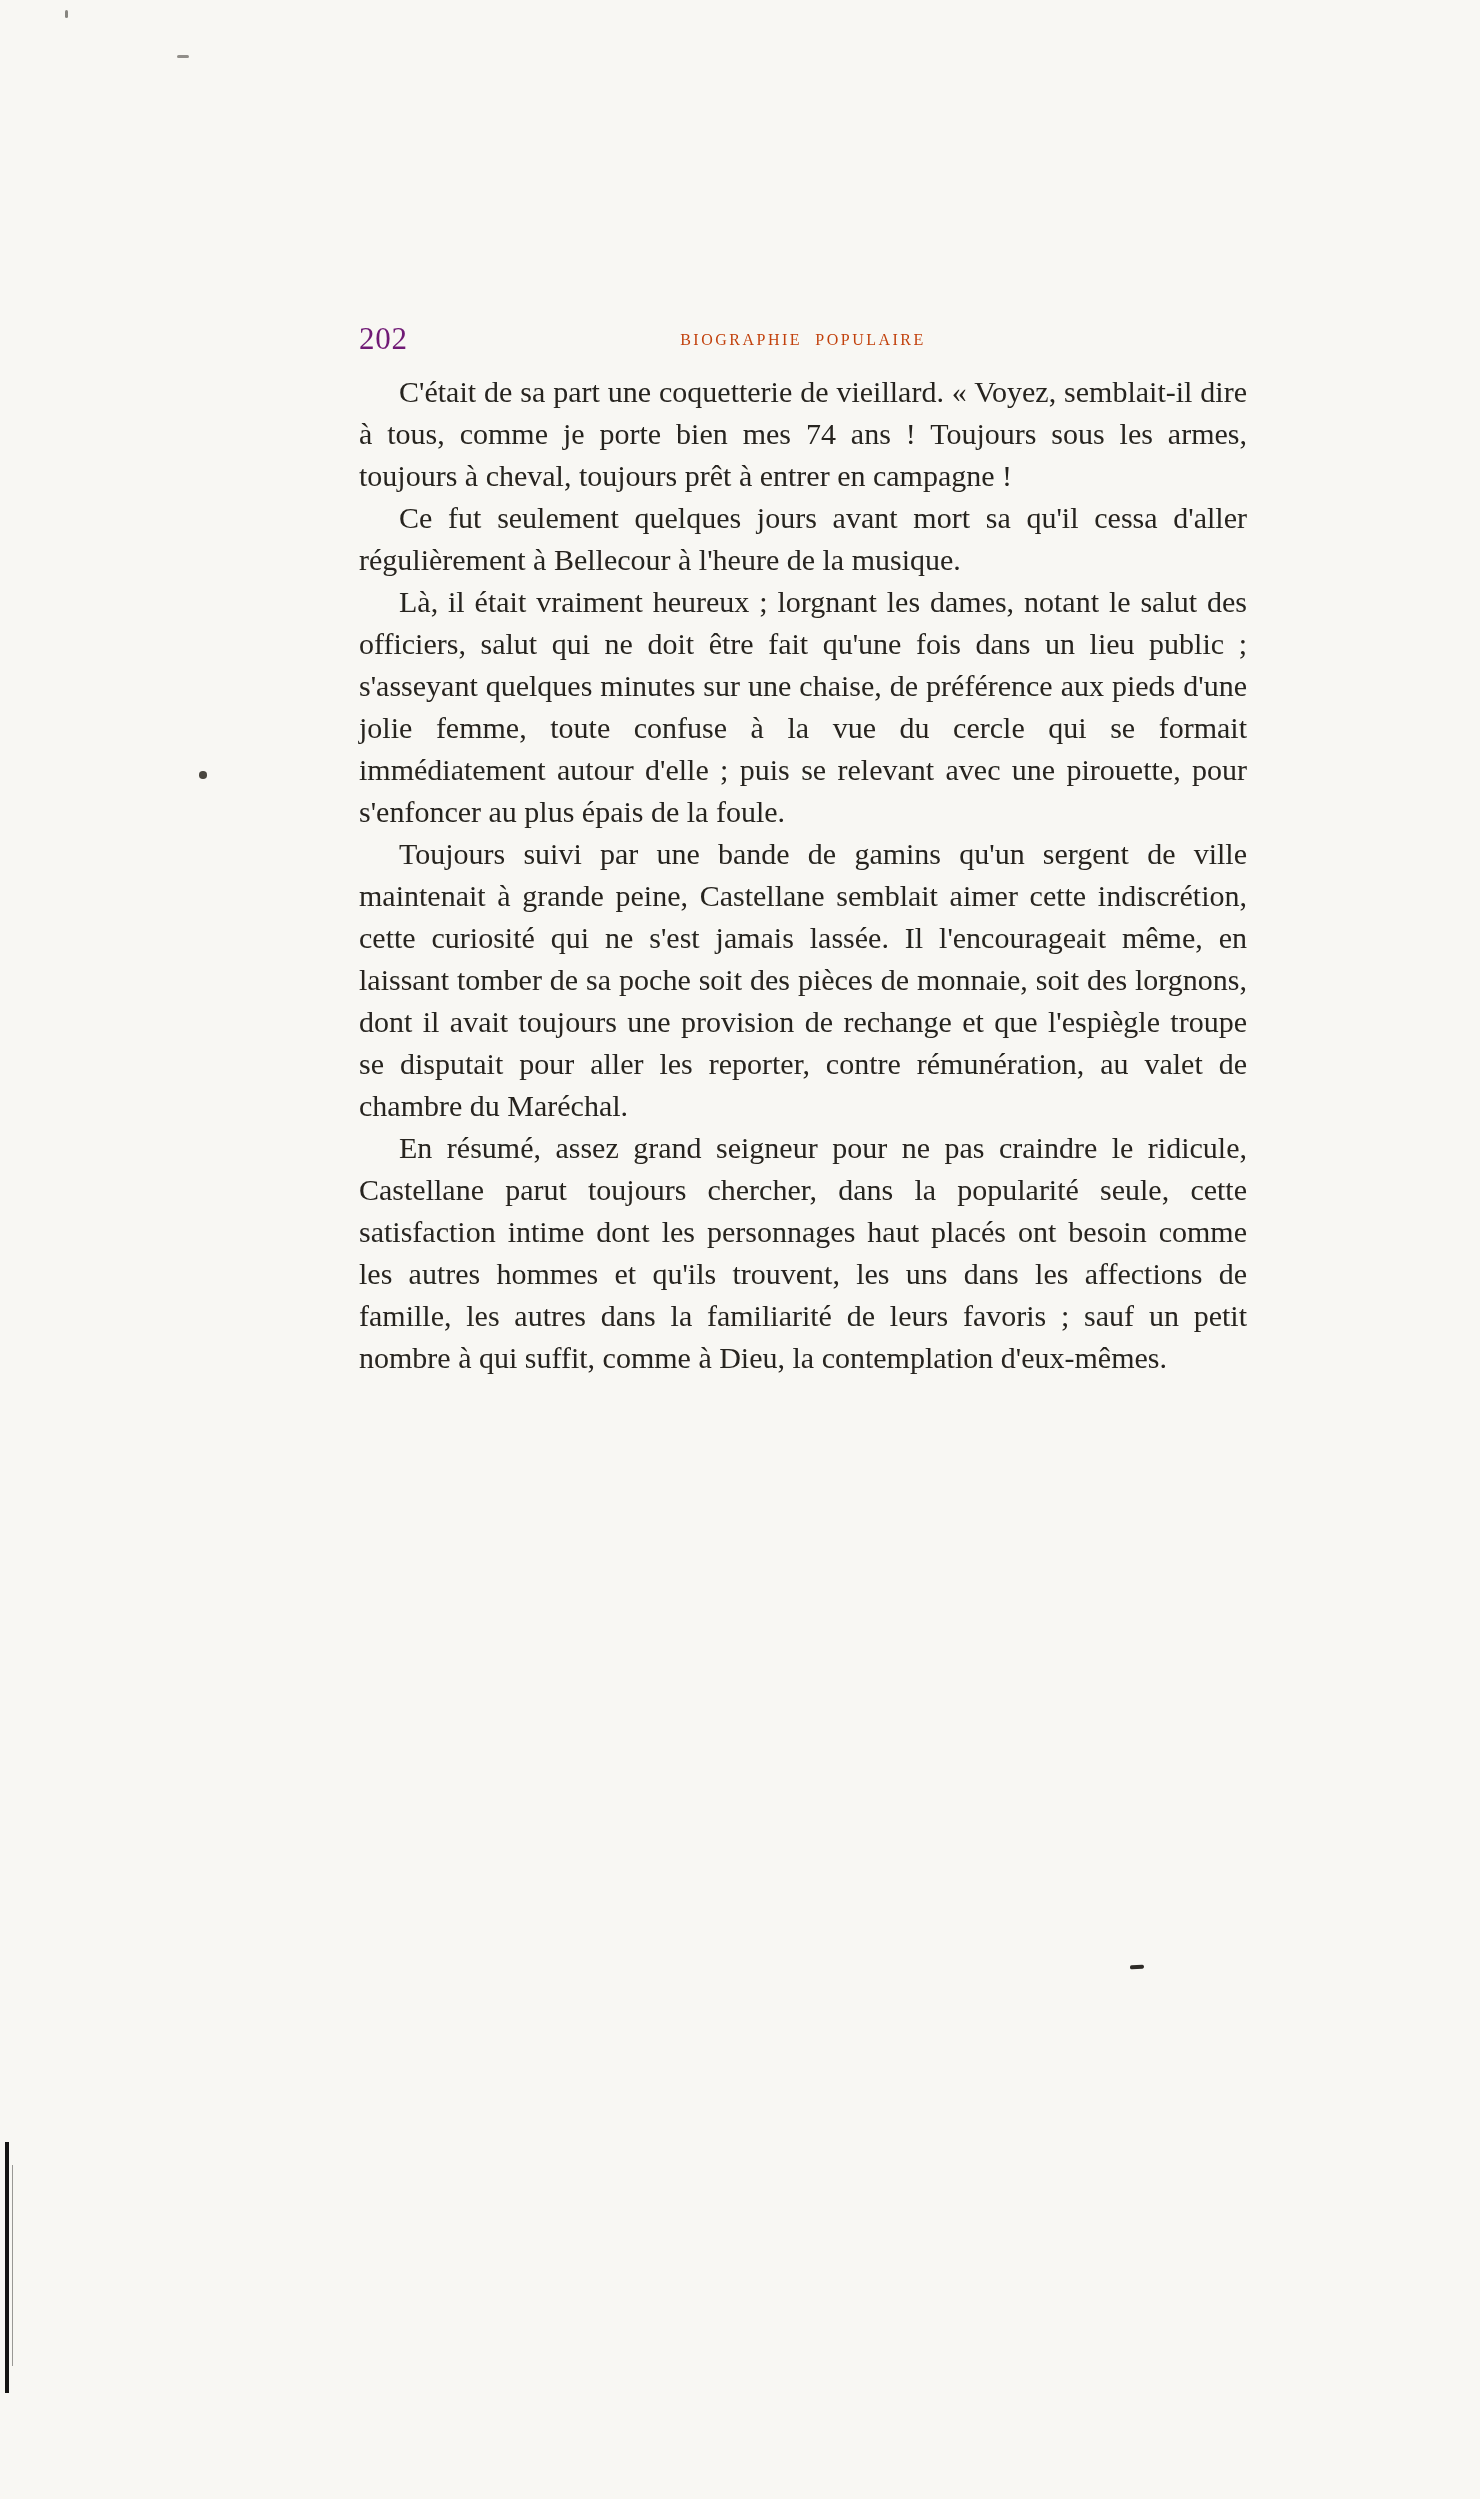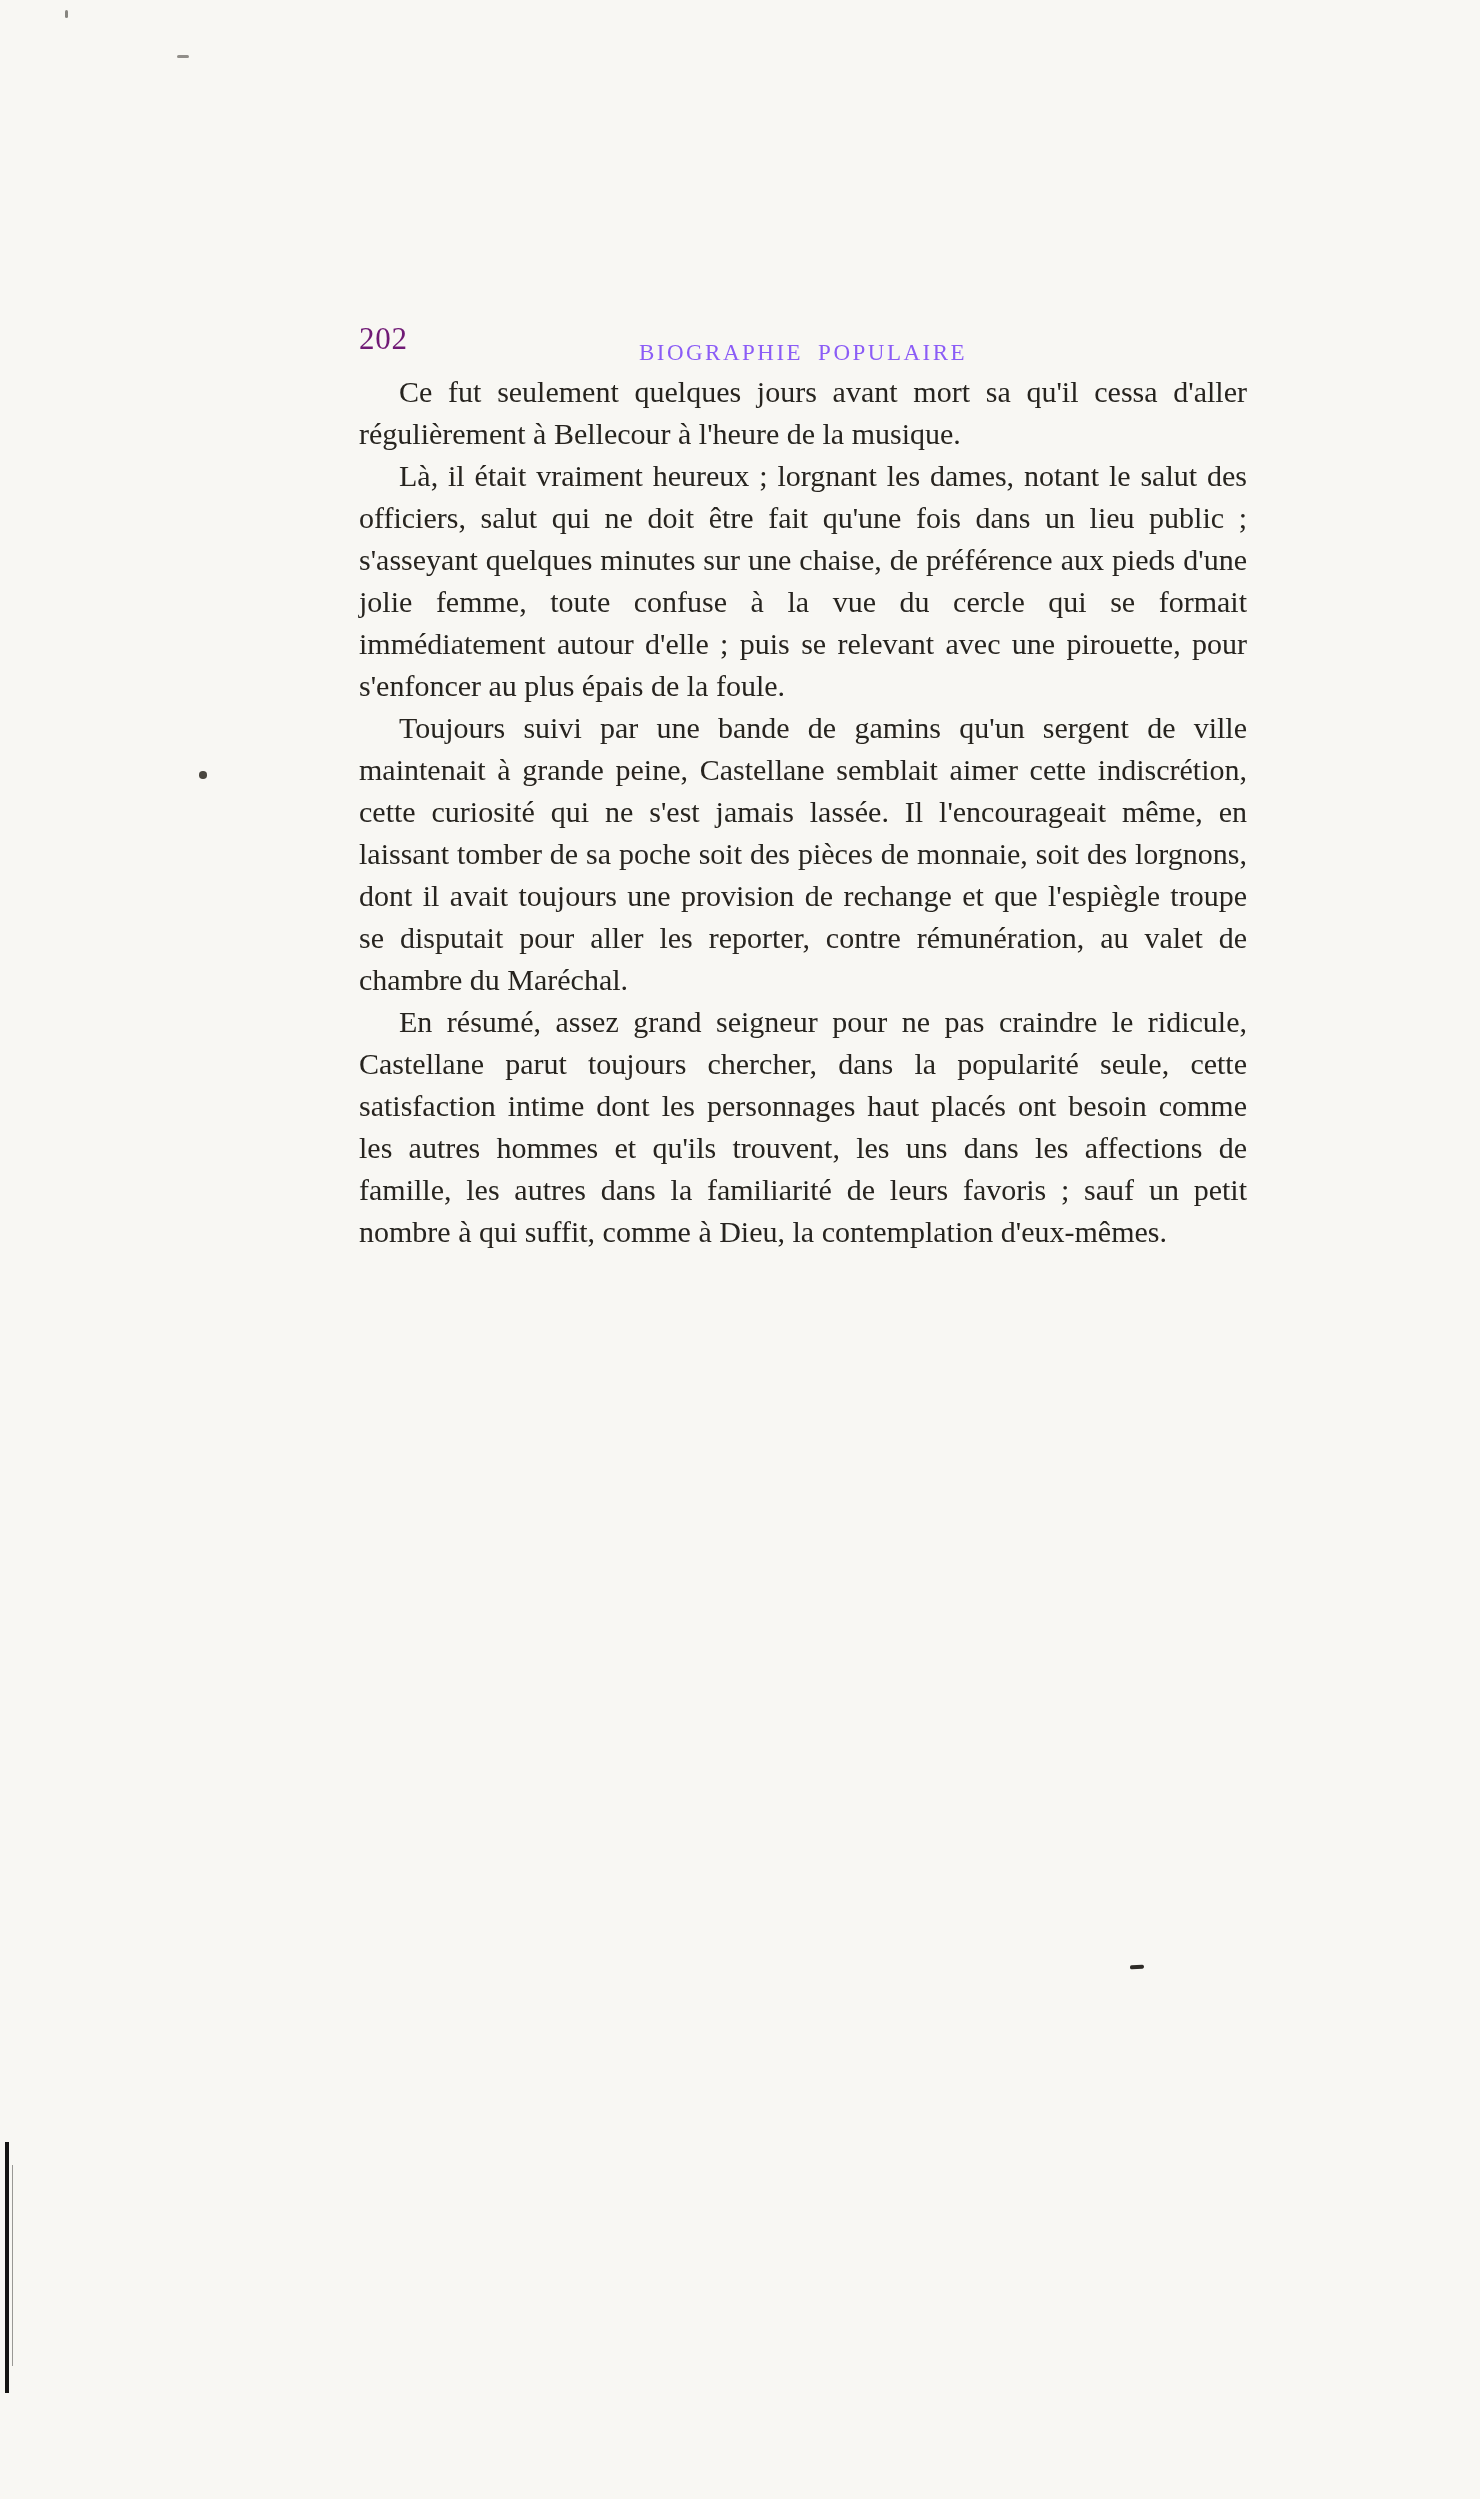--- a/index.html
+++ b/index.html
@@ -32,27 +32,27 @@
     position: absolute;
     left: 0;
     top: 0;
     font-size: 31px;
     letter-spacing: 0.8px;
     color: #701a75;
   }
   .running-header {
     position: absolute;
     left: 50%;
-    top: 19px;
+    top: 10px;
     transform: translateX(-50%);
-    font-size: 23px;
+    font-size: 16px;
     letter-spacing: 2.5px;
     word-spacing: 6.7px;
     white-space: nowrap;
-    color: #8b5cf6;
+    color: #c2410c;
   }
   .body-par {
     margin: 0;
     text-indent: 40px;
     font-size: 30px;
     line-height: 42px;
     text-align: justify;
     color: #27241f;
   }
   .section-heading {
@@ -121,20 +121,21 @@
 <div class="page">
 
   <div class="text-block">
 
     <div class="header-row">
       <span class="page-number">202</span>
       <span class="running-header">BIOGRAPHIE POPULAIRE</span>
     </div>
 
 
+    <p class="body-par">C'était de sa part une coquetterie de vieillard. « Voyez, semblait-il dire à tous, comme je porte bien mes 74 ans ! Toujours sous les armes, toujours à cheval, toujours prêt à entrer en campagne !</p>
 
     <p class="body-par">Ce fut seulement quelques jours avant mort sa qu'il cessa d'aller régulièrement à Bellecour à l'heure de la musique.</p>
 
     <p class="body-par">Là, il était vraiment heureux ; lorgnant les dames, notant le salut des officiers, salut qui ne doit être fait qu'une fois dans un lieu public ; s'asseyant quelques minutes sur une chaise, de préférence aux pieds d'une jolie femme, toute confuse à la vue du cercle qui se formait immédiatement autour d'elle ; puis se relevant avec une pirouette, pour s'enfoncer au plus épais de la foule.</p>
 
     <p class="body-par">Toujours suivi par une bande de gamins qu'un sergent de ville maintenait à grande peine, Castellane semblait aimer cette indiscrétion, cette curiosité qui ne s'est jamais lassée. Il l'encourageait même, en laissant tomber de sa poche soit des pièces de monnaie, soit des lorgnons, dont il avait toujours une provision de rechange et que l'espiègle troupe se disputait pour aller les reporter, contre rémunération, au valet de chambre du Maréchal.</p>
 
     <p class="body-par">En résumé, assez grand seigneur pour ne pas craindre le ridicule, Castellane parut toujours chercher, dans la popularité seule, cette satisfaction intime dont les personnages haut placés ont besoin comme les autres hommes et qu'ils trouvent, les uns dans les affections de famille, les autres dans la familiarité de leurs favoris ; sauf un petit nombre à qui suffit, comme à Dieu, la contemplation d'eux-mêmes.</p>
 
 

